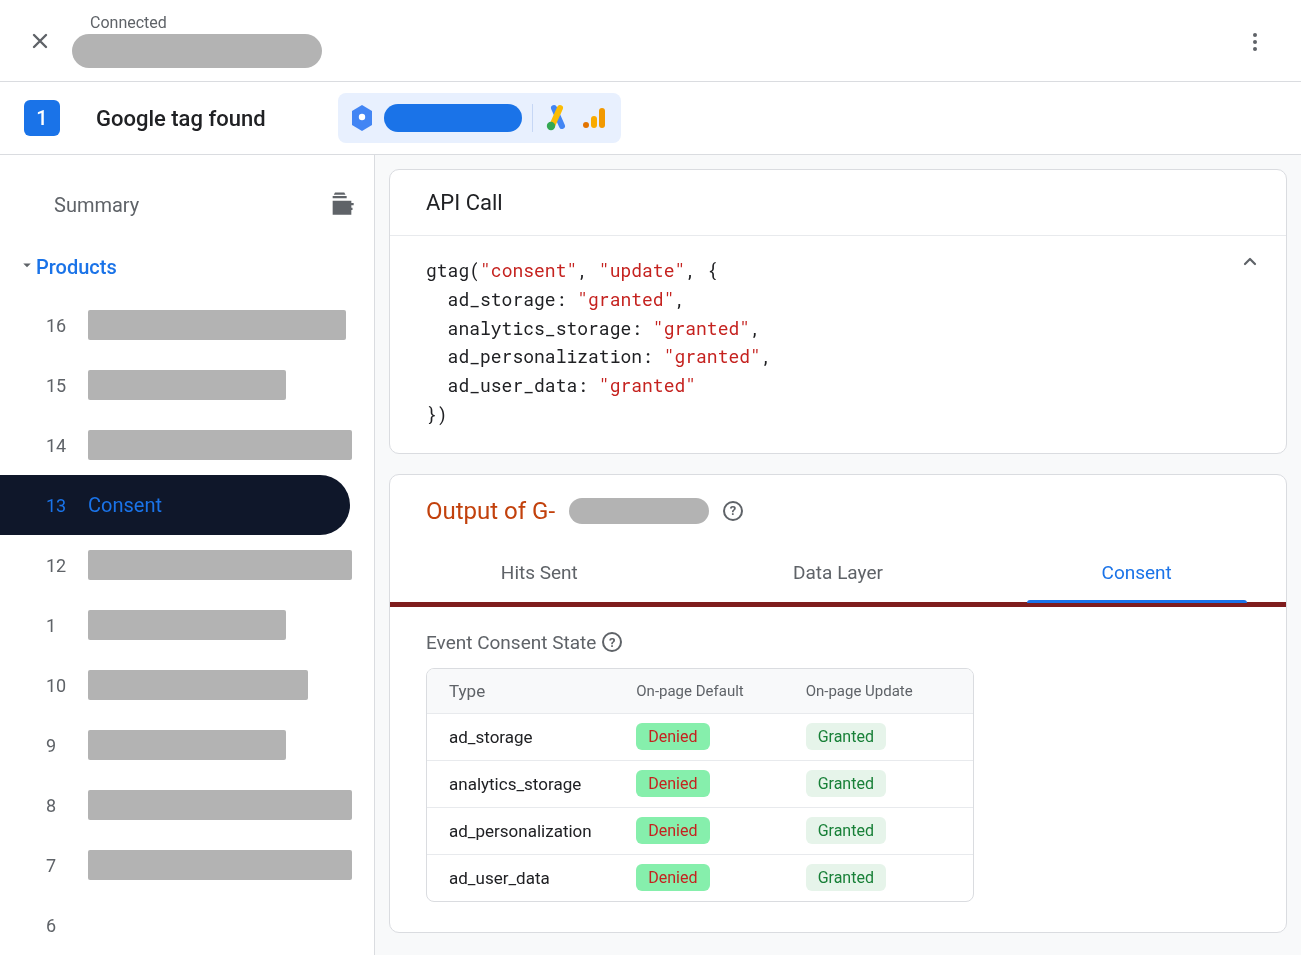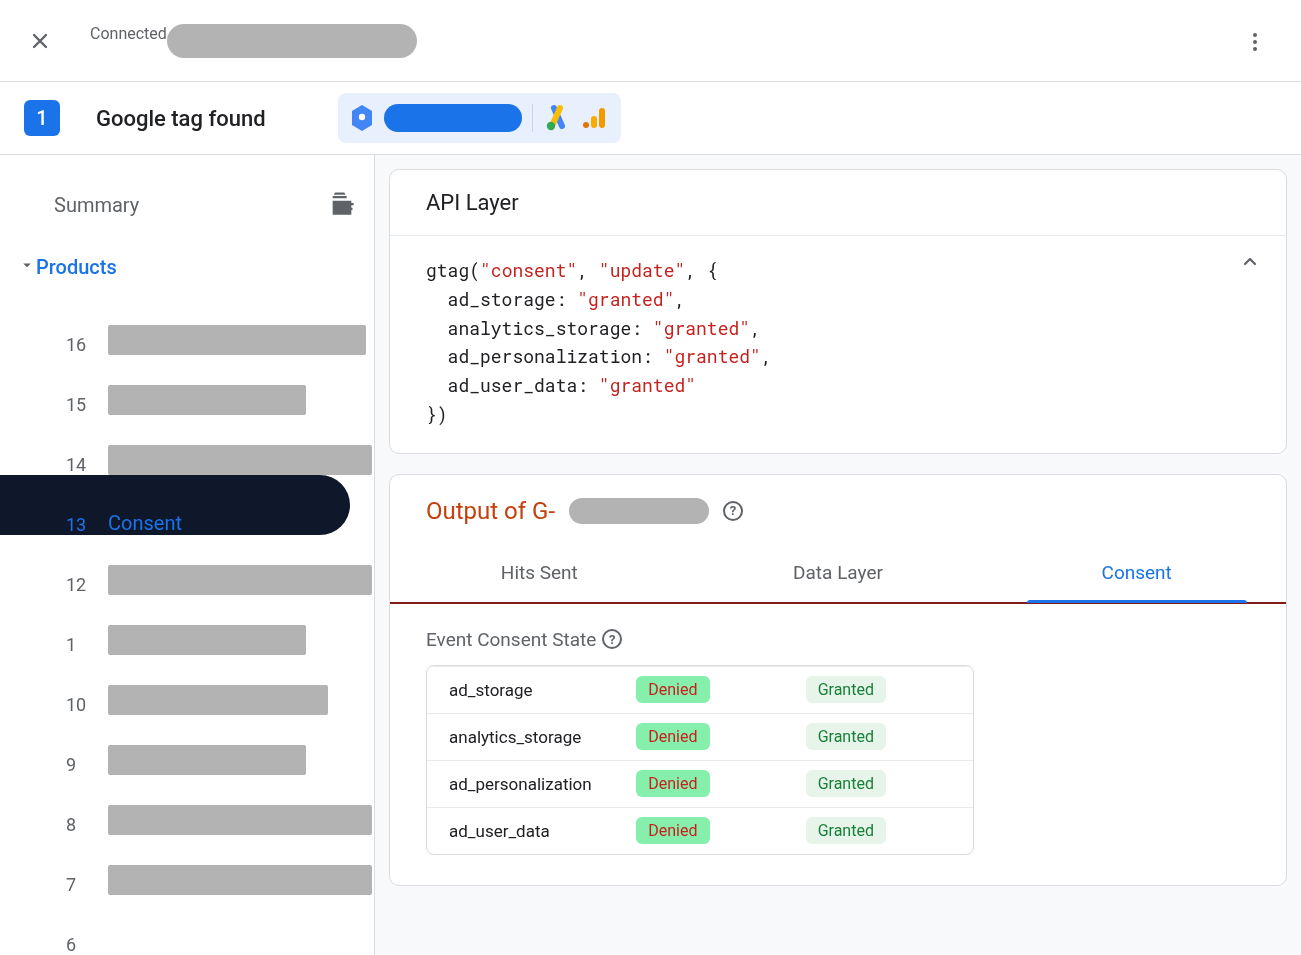--- a/index.html
+++ b/index.html
@@ -1,21 +1,21 @@
 <!DOCTYPE html>
 <html><head>
 <meta charset="utf-8">
 <style>
   *{box-sizing:border-box;margin:0;padding:0;}
   html,body{width:1301px;height:955px;font-family:Roboto,Arial,sans-serif;background:#fff;color:#202124;}
   
   .topbar{display:flex;align-items:center;height:82px;padding:0 16px;border-bottom:1px solid #dadce0;position:relative;}
   .close-x{width:48px;height:48px;display:flex;align-items:center;justify-content:center;color:#5f6368;cursor:pointer;}
   .close-x svg{width:24px;height:24px;}
-  .conn-block{margin-left:8px;display:flex;}
+  .conn-block{margin-left:8px;display:flex;flex-direction:column;}
   .conn-label{font-size:16px;color:#5f6368;margin-left:18px;margin-bottom:2px;}
   .conn-redact{width:250px;height:34px;background:#b3b3b3;border-radius:17px;}
   .kebab{position:absolute;right:26px;top:22px;width:40px;height:40px;display:flex;align-items:center;justify-content:center;color:#5f6368;cursor:pointer;}
   .kebab svg{width:24px;height:24px;}
   
   .tagbar{display:flex;align-items:center;height:73px;padding:0 24px;border-bottom:1px solid #dadce0;position:relative;}
   .tag-count{width:36px;height:36px;background:#1a73e8;color:#fff;border-radius:6px;display:flex;align-items:center;justify-content:center;font-size:20px;font-weight:500;}
   .tag-title{margin-left:36px;font-size:22px;font-weight:500;color:#202124;}
   .tag-chip{margin-left:72px;height:50px;background:#e8f0fe;border-radius:8px;display:flex;align-items:center;padding:0 12px;gap:10px;}
   .gtag-icon{width:24px;height:28px;}
@@ -28,39 +28,39 @@
   .sidebar{width:375px;flex:0 0 375px;border-right:1px solid #dadce0;padding-top:24px;background:#fff;}
   .sum-row{display:flex;align-items:center;justify-content:space-between;padding:0 18px 0 54px;height:52px;}
   .sum-label{font-size:20px;color:#5f6368;}
   .clear-icon{color:#5f6368;cursor:pointer;}
   .clear-icon svg{width:28px;height:28px;}
   .products-row{display:flex;align-items:center;padding:22px 0 6px 18px;height:56px;}
   .caret{color:#5f6368;}
   .caret svg{width:18px;height:18px;}
   .products-label{font-size:20px;color:#1a73e8;font-weight:500;}
   .events{padding-top:8px;}
-  .evt{display:flex;align-items:flex-end;height:60px;padding-left:66px;gap:18px;cursor:pointer;}
+  .evt{display:flex;align-items:center;height:60px;padding-left:46px;gap:18px;cursor:pointer;}
   .evt-num{width:24px;text-align:left;font-size:18px;color:#5f6368;}
   .evt-redact{height:30px;background:#b3b3b3;border-radius:2px;}
   .evt-text{font-size:20px;color:#5f6368;}
   .evt.selected{background:#0f172a;border-radius:0 30px 30px 0;width:350px;}
   .evt.selected .evt-num,.evt.selected .evt-text{color:#1a73e8;}
   
   .content{flex:1;background:#f8f9fa;padding:14px;overflow:auto;}
   .card{background:#fff;border:1px solid #dadce0;border-radius:10px;margin-bottom:20px;}
   .card-head{padding:20px 36px;font-size:22px;color:#202124;border-bottom:1px solid #e8eaed;}
   .api-body{position:relative;padding:20px 36px 24px;font-family:"Roboto Mono",Menlo,Consolas,monospace;font-size:18px;line-height:1.6;color:#202124;white-space:pre;}
   .collapse{position:absolute;right:24px;top:14px;color:#5f6368;cursor:pointer;}
   .collapse svg{width:24px;height:24px;}
   .str{color:#c5221f;}
   .out-head{display:flex;align-items:center;gap:14px;padding:22px 36px 8px;}
   .out-title-seg{font-size:24px;color:#c2410c;}
   .out-redact{width:140px;height:26px;background:#b3b3b3;border-radius:13px;display:inline-block;}
   .help-icon{width:20px;height:20px;border:2px solid #5f6368;border-radius:50%;display:inline-flex;align-items:center;justify-content:center;font-size:13px;color:#5f6368;font-weight:700;cursor:pointer;}
-  .tabs{display:flex;border-bottom:2px solid #7f1d1d;margin-top:10px;justify-content:space-between;}
+  .tabs{display:flex;border-bottom:5px solid #7f1d1d;margin-top:10px;justify-content:space-between;}
   .tab{flex:1;text-align:center;padding:18px 0;font-size:19px;color:#5f6368;cursor:pointer;position:relative;}
   .tab.active{color:#1a73e8;}
   .tab.active::after{content:"";position:absolute;left:50%;transform:translateX(-50%);bottom:-1px;width:220px;height:3px;background:#1a73e8;border-radius:3px 3px 0 0;}
   .consent-body{padding:24px 36px 30px;}
   .sect-title{display:flex;align-items:center;gap:6px;font-size:19px;color:#5f6368;margin-bottom:14px;}
   .table{border:1px solid #dadce0;border-radius:8px;overflow:hidden;width:548px;}
   .trow{display:flex;align-items:center;height:47px;border-top:1px solid #e8eaed;}
   .trow.header{background:#f8f9fa;border-top:none;color:#5f6368;font-size:15px;height:44px;}
   .tc1{width:210px;padding-left:22px;font-size:17px;}
   .tc2{width:170px;}
@@ -177,21 +177,21 @@
         </div>
         <div class="evt">
           <span class="evt-num">6</span>
         </div>
       </div>
   </div>
 
   <div class="content">
 
     <div class="card">
-      <div class="card-head">API Layer</div>
+      <div class="card-head">API Call</div>
       <div class="api-body"><span class="collapse"><svg viewBox="0 0 24 24">
               <path d="M7 14l5-5 5 5" stroke="#5f6368" stroke-width="2.2" fill="none" stroke-linecap="round" stroke-linejoin="round"></path>
             </svg></span><span>gtag</span>(<span class="str">"consent"</span>, <span class="str">"update"</span>, {
   <span>ad_storage</span>: <span class="str">"granted"</span>,
   <span>analytics_storage</span>: <span class="str">"granted"</span>,
   <span>ad_personalization</span>: <span class="str">"granted"</span>,
   <span>ad_user_data</span>: <span class="str">"granted"</span>
 })</div>
     </div>
 
@@ -205,20 +205,25 @@
           <div class="tab">Hits Sent</div>
           <div class="tab">Data Layer</div>
           <div class="tab active">Consent</div>
         </div>
       <div class="consent-body">
         <div class="sect-title">
           <span>Event Consent State</span>
           <span class="help-icon">?</span>
         </div>
         <div class="table">
+          <div class="trow header">
+            <div class="tc1">Type</div>
+            <div class="tc2">On-page Default</div>
+            <div class="tc3">On-page Update</div>
+          </div>
           <div id="tbody">
               <div class="trow">
                 <div class="tc1">ad_storage</div>
                 <div class="tc2"><span class="badge denied">Denied</span></div>
                 <div class="tc3"><span class="badge granted">Granted</span></div>
               </div>
               <div class="trow">
                 <div class="tc1">analytics_storage</div>
                 <div class="tc2"><span class="badge denied">Denied</span></div>
                 <div class="tc3"><span class="badge granted">Granted</span></div>

